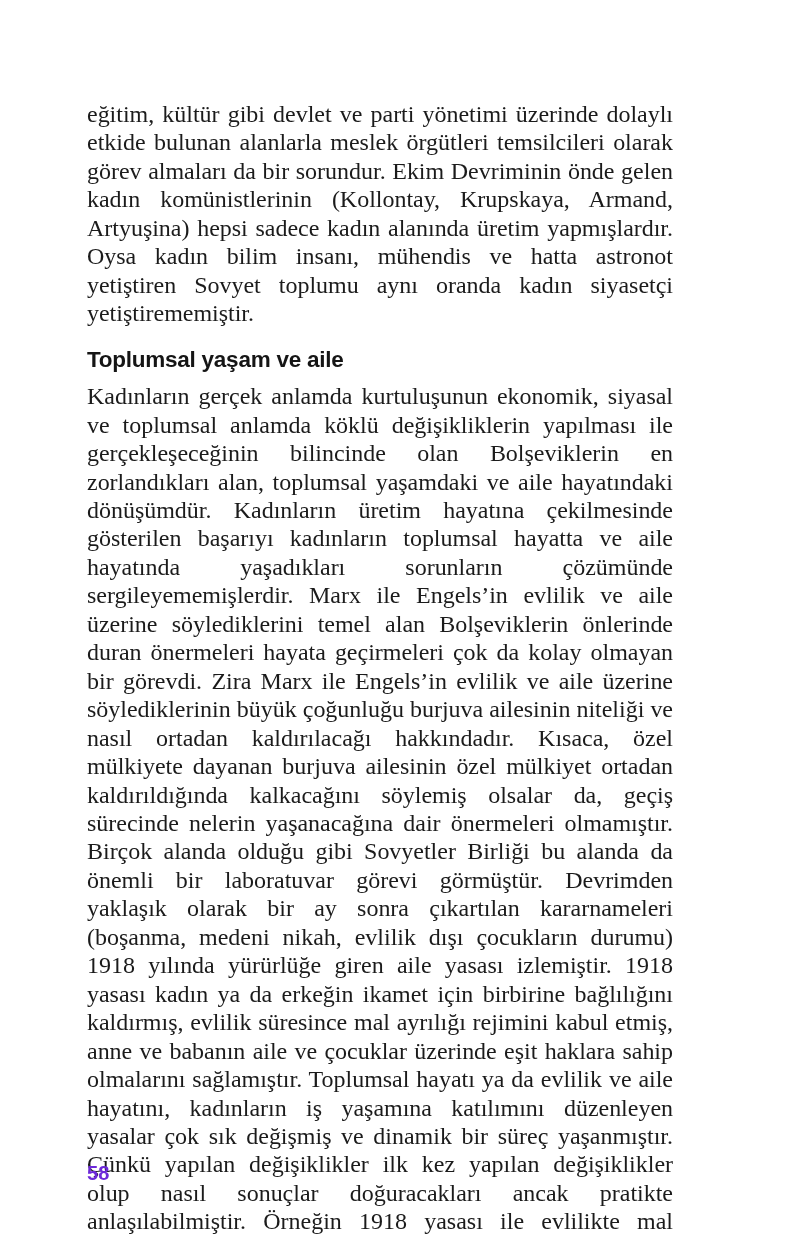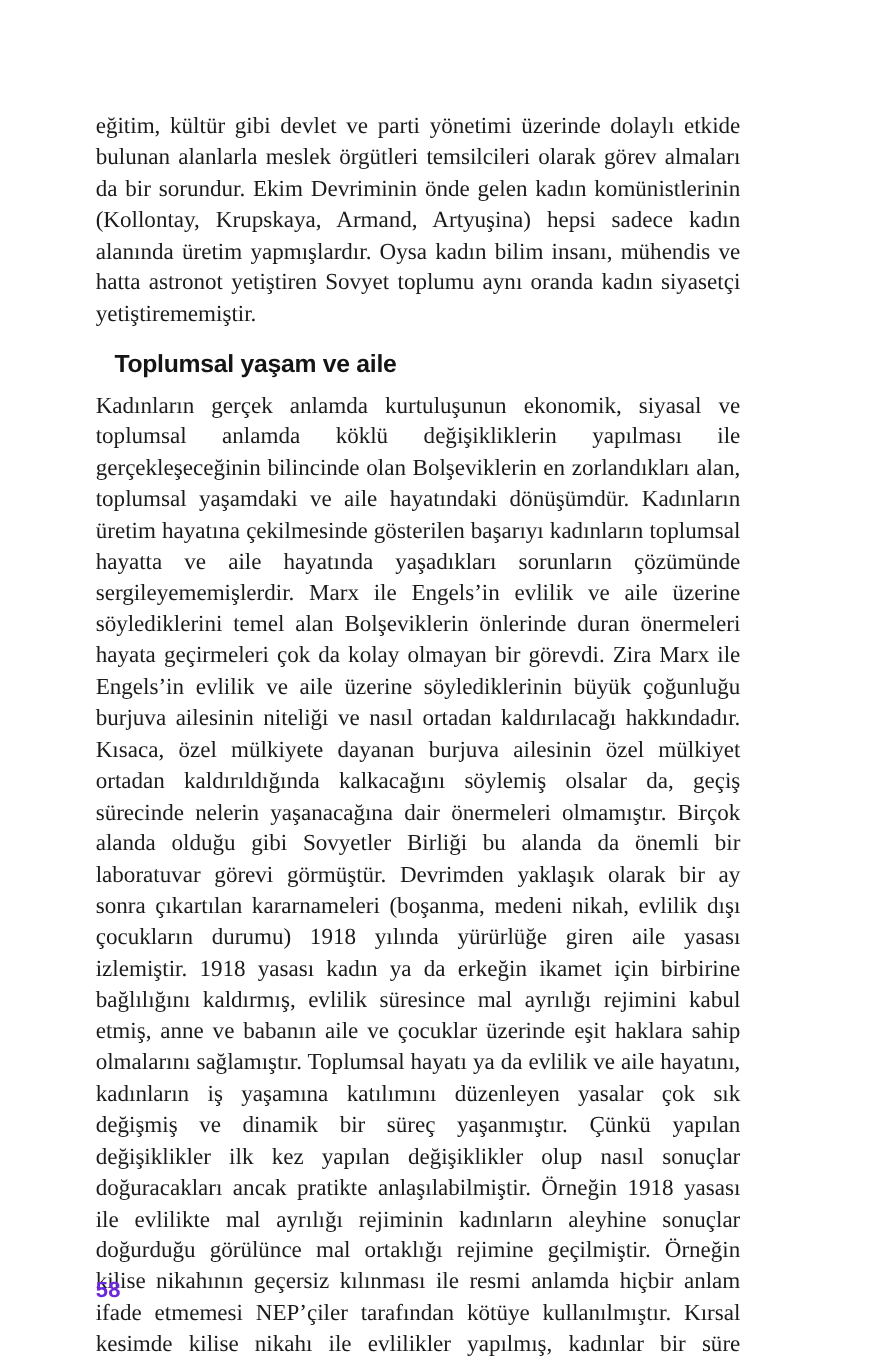--- a/index.html
+++ b/index.html
@@ -65,35 +65,35 @@
   
   .column {
     position: absolute;
     left: 87px;
     top: 100px;
     width: 586px;
   }
 
   p.body-par {
     margin: 0;
-    font-size: 21px;
+    font-size: 24px;
     line-height: 28.45px;
     text-align: justify;
     text-justify: inter-word;
     hyphens: manual;
     color: #1b1b1b;
     letter-spacing: -0.02px;
     word-spacing: 0.1px;
   }
   p.body-par.tight {
     text-align: justify;
   }
 
   h2.section-title {
-    margin: 19px 0 9px 17px;
+    margin: 19px 0 9px 0;
     font-family: "Liberation Sans", "DejaVu Sans", sans-serif;
     font-size: 22.5px;
     line-height: 1.18;
     font-weight: 700;
     letter-spacing: -0.25px;
     color: #151515;
   }
 
   
   .folio {

